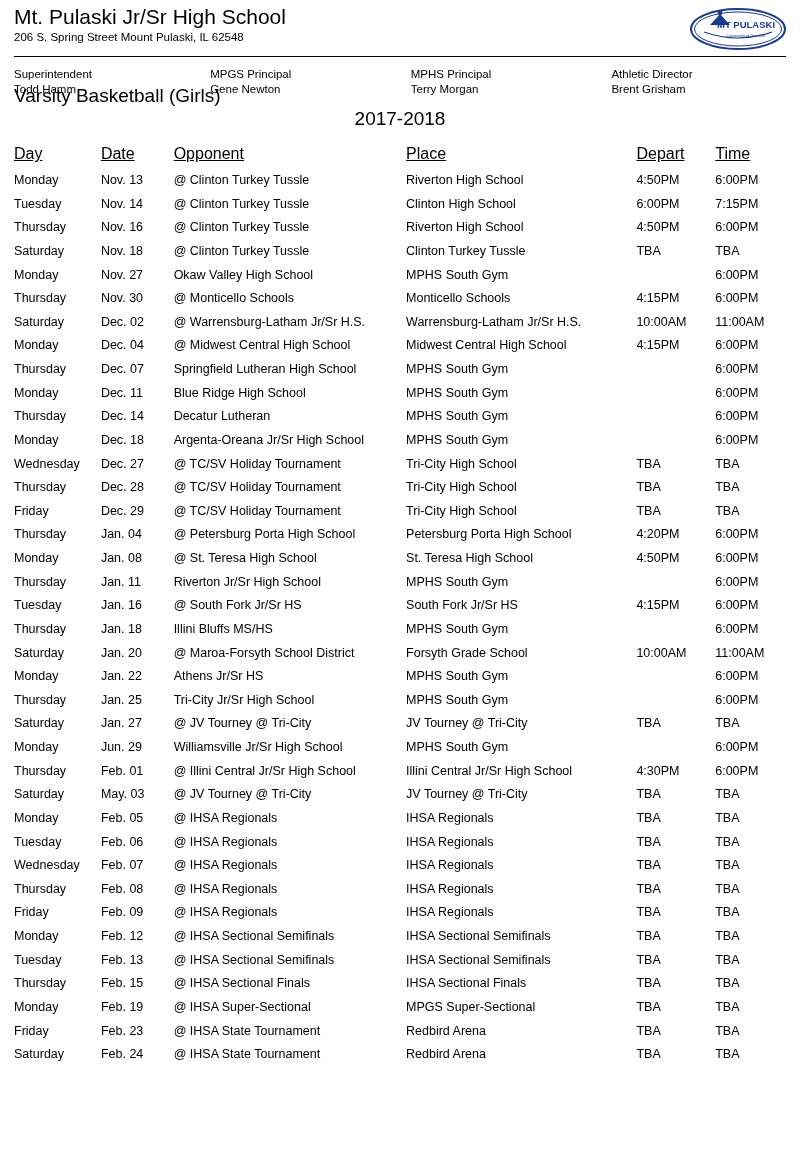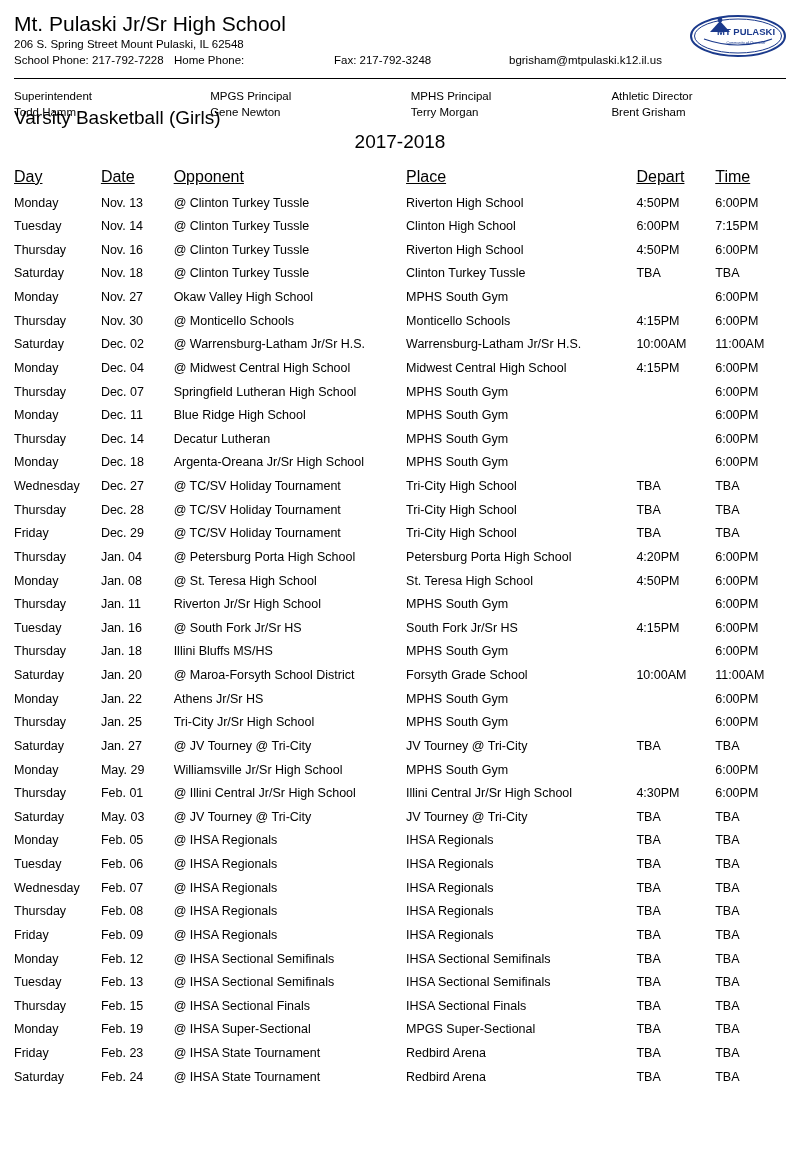--- a/index.html
+++ b/index.html
@@ -12,21 +12,21 @@
     height: 1155px;
     font-family: "Liberation Sans", sans-serif;
     color: #000000;
     position: relative;
     overflow: hidden;
   }
   .page {
     width: 800px;
     height: 1155px;
     box-sizing: border-box;
-    padding: 13px 14px 0 14px;
+    padding: 6px 14px 0 14px;
     position: relative;
   }
 
   
   .letterhead {
     position: relative;
     padding-bottom: 4px;
   }
   .school-name {
     font-size: 21px;
@@ -137,23 +137,20 @@
   td.c-time   { padding-left: 6px; }
 </style>
 </head>
 <body>
 
 <div class="page">
 
   <div class="letterhead">
     <h1 class="school-name">Mt. Pulaski Jr/Sr High School</h1>
     <div class="addr-line">206 S. Spring Street    Mount Pulaski, IL  62548</div>
-    <div class="contact-line">
-      <span class="seg seg-phone">School Phone: 217-792-7228</span><span class="seg seg-home">Home Phone:</span><span class="seg seg-fax">Fax: 217-792-3248</span><span class="seg seg-email">bgrisham@mtpulaski.k12.il.us</span>
-    </div>
 
     <div class="logo">
       <svg width="96" height="42" viewBox="0 0 96 42" xmlns="http://www.w3.org/2000/svg">
         <ellipse cx="48" cy="21" rx="47" ry="20" fill="#ffffff" stroke="#1b3a8c" stroke-width="2"></ellipse>
         <ellipse cx="48" cy="21" rx="43.5" ry="17" fill="#ffffff" stroke="#1b3a8c" stroke-width="1"></ellipse>
         <path d="M20 17 L30 6 L40 17 Z" fill="#1b3a8c"></path>
         <circle cx="30" cy="5" r="2.4" fill="#1b3a8c"></circle>
         <text x="56" y="20" font-family="Liberation Sans, sans-serif" font-size="9.5" font-weight="bold" fill="#1b3a8c" text-anchor="middle">MT PULASKI</text>
         <text x="56" y="29" font-family="Liberation Sans, sans-serif" font-size="3.6" fill="#1b3a8c" text-anchor="middle">Community of Character</text>
         <path d="M14 24 Q48 36 82 24" stroke="#1b3a8c" stroke-width="1.2" fill="none"></path>
@@ -384,21 +381,21 @@
         <tr>
           <td class="c-day">Saturday</td>
           <td class="c-date">Jan. 27</td>
           <td class="c-opp">@ JV Tourney @ Tri-City</td>
           <td class="c-place">JV Tourney @ Tri-City</td>
           <td class="c-depart">TBA</td>
           <td class="c-time">TBA</td>
         </tr>
         <tr>
           <td class="c-day">Monday</td>
-          <td class="c-date">May. 29</td>
+          <td class="c-date">Jun. 29</td>
           <td class="c-opp">Williamsville Jr/Sr High School</td>
           <td class="c-place">MPHS South Gym</td>
           <td class="c-depart"></td>
           <td class="c-time">6:00PM</td>
         </tr>
         <tr>
           <td class="c-day">Thursday</td>
           <td class="c-date">Feb. 01</td>
           <td class="c-opp">@ Illini Central Jr/Sr High School</td>
           <td class="c-place">Illini Central Jr/Sr High School</td>

